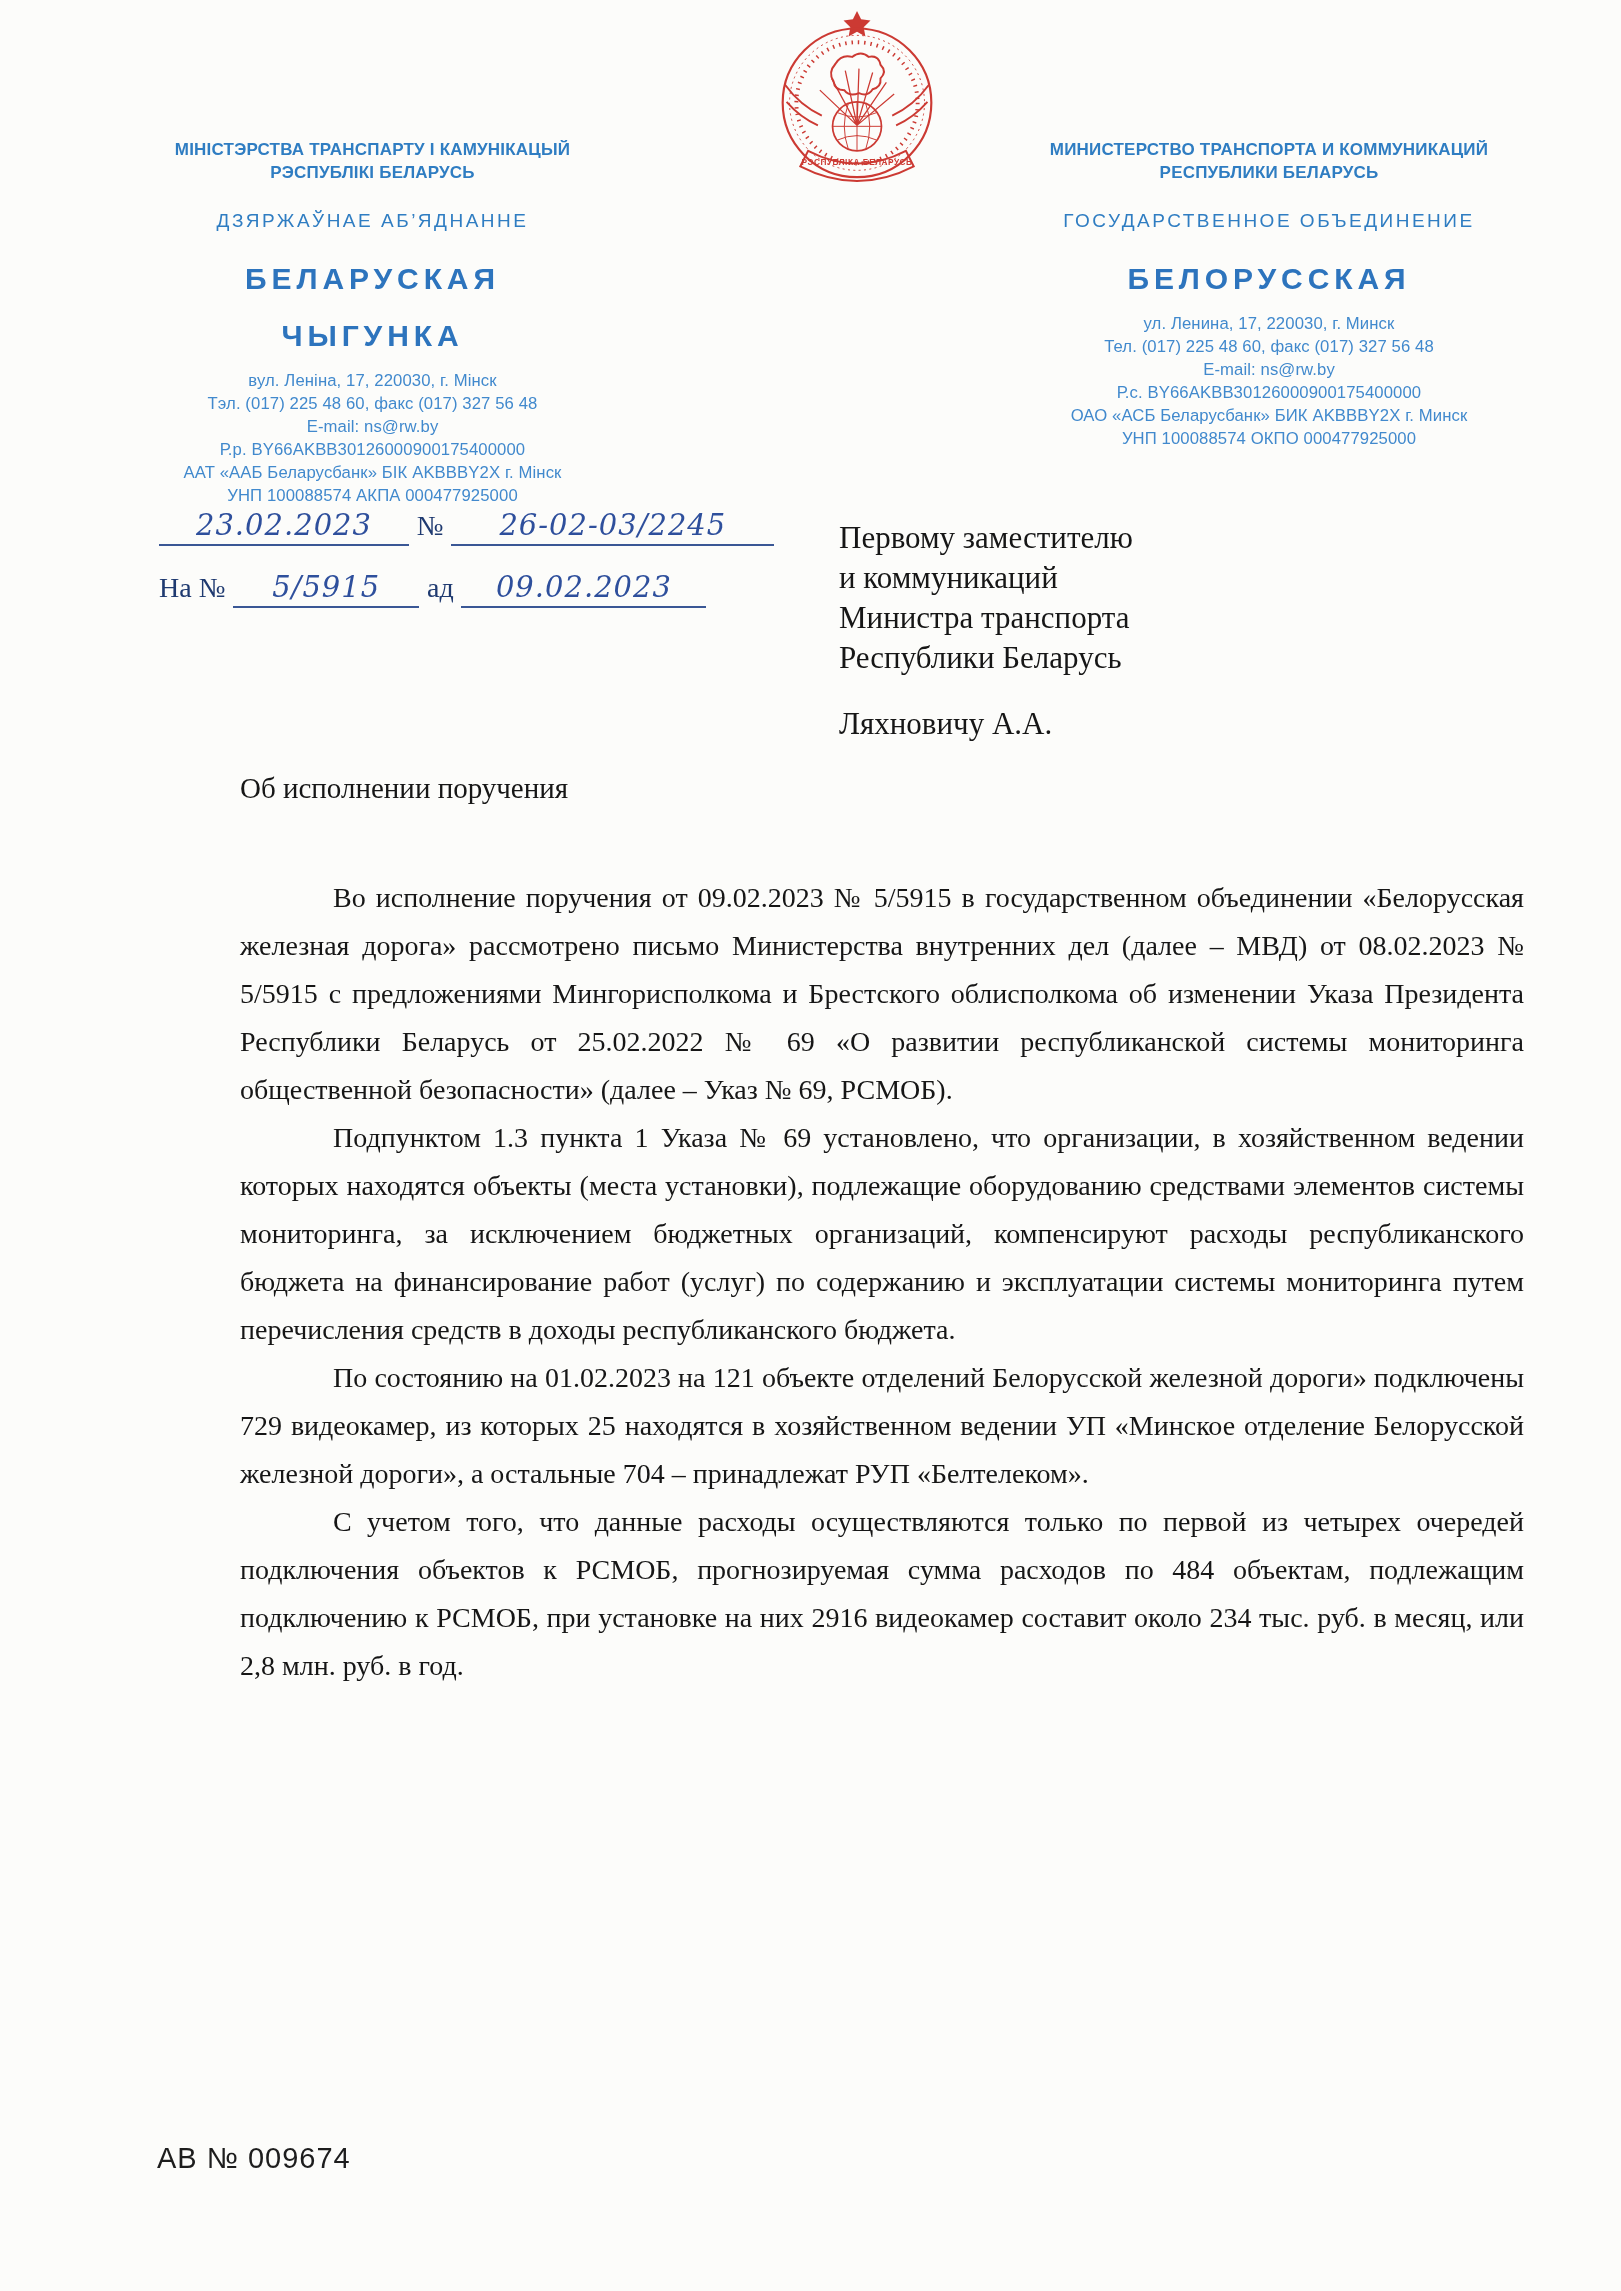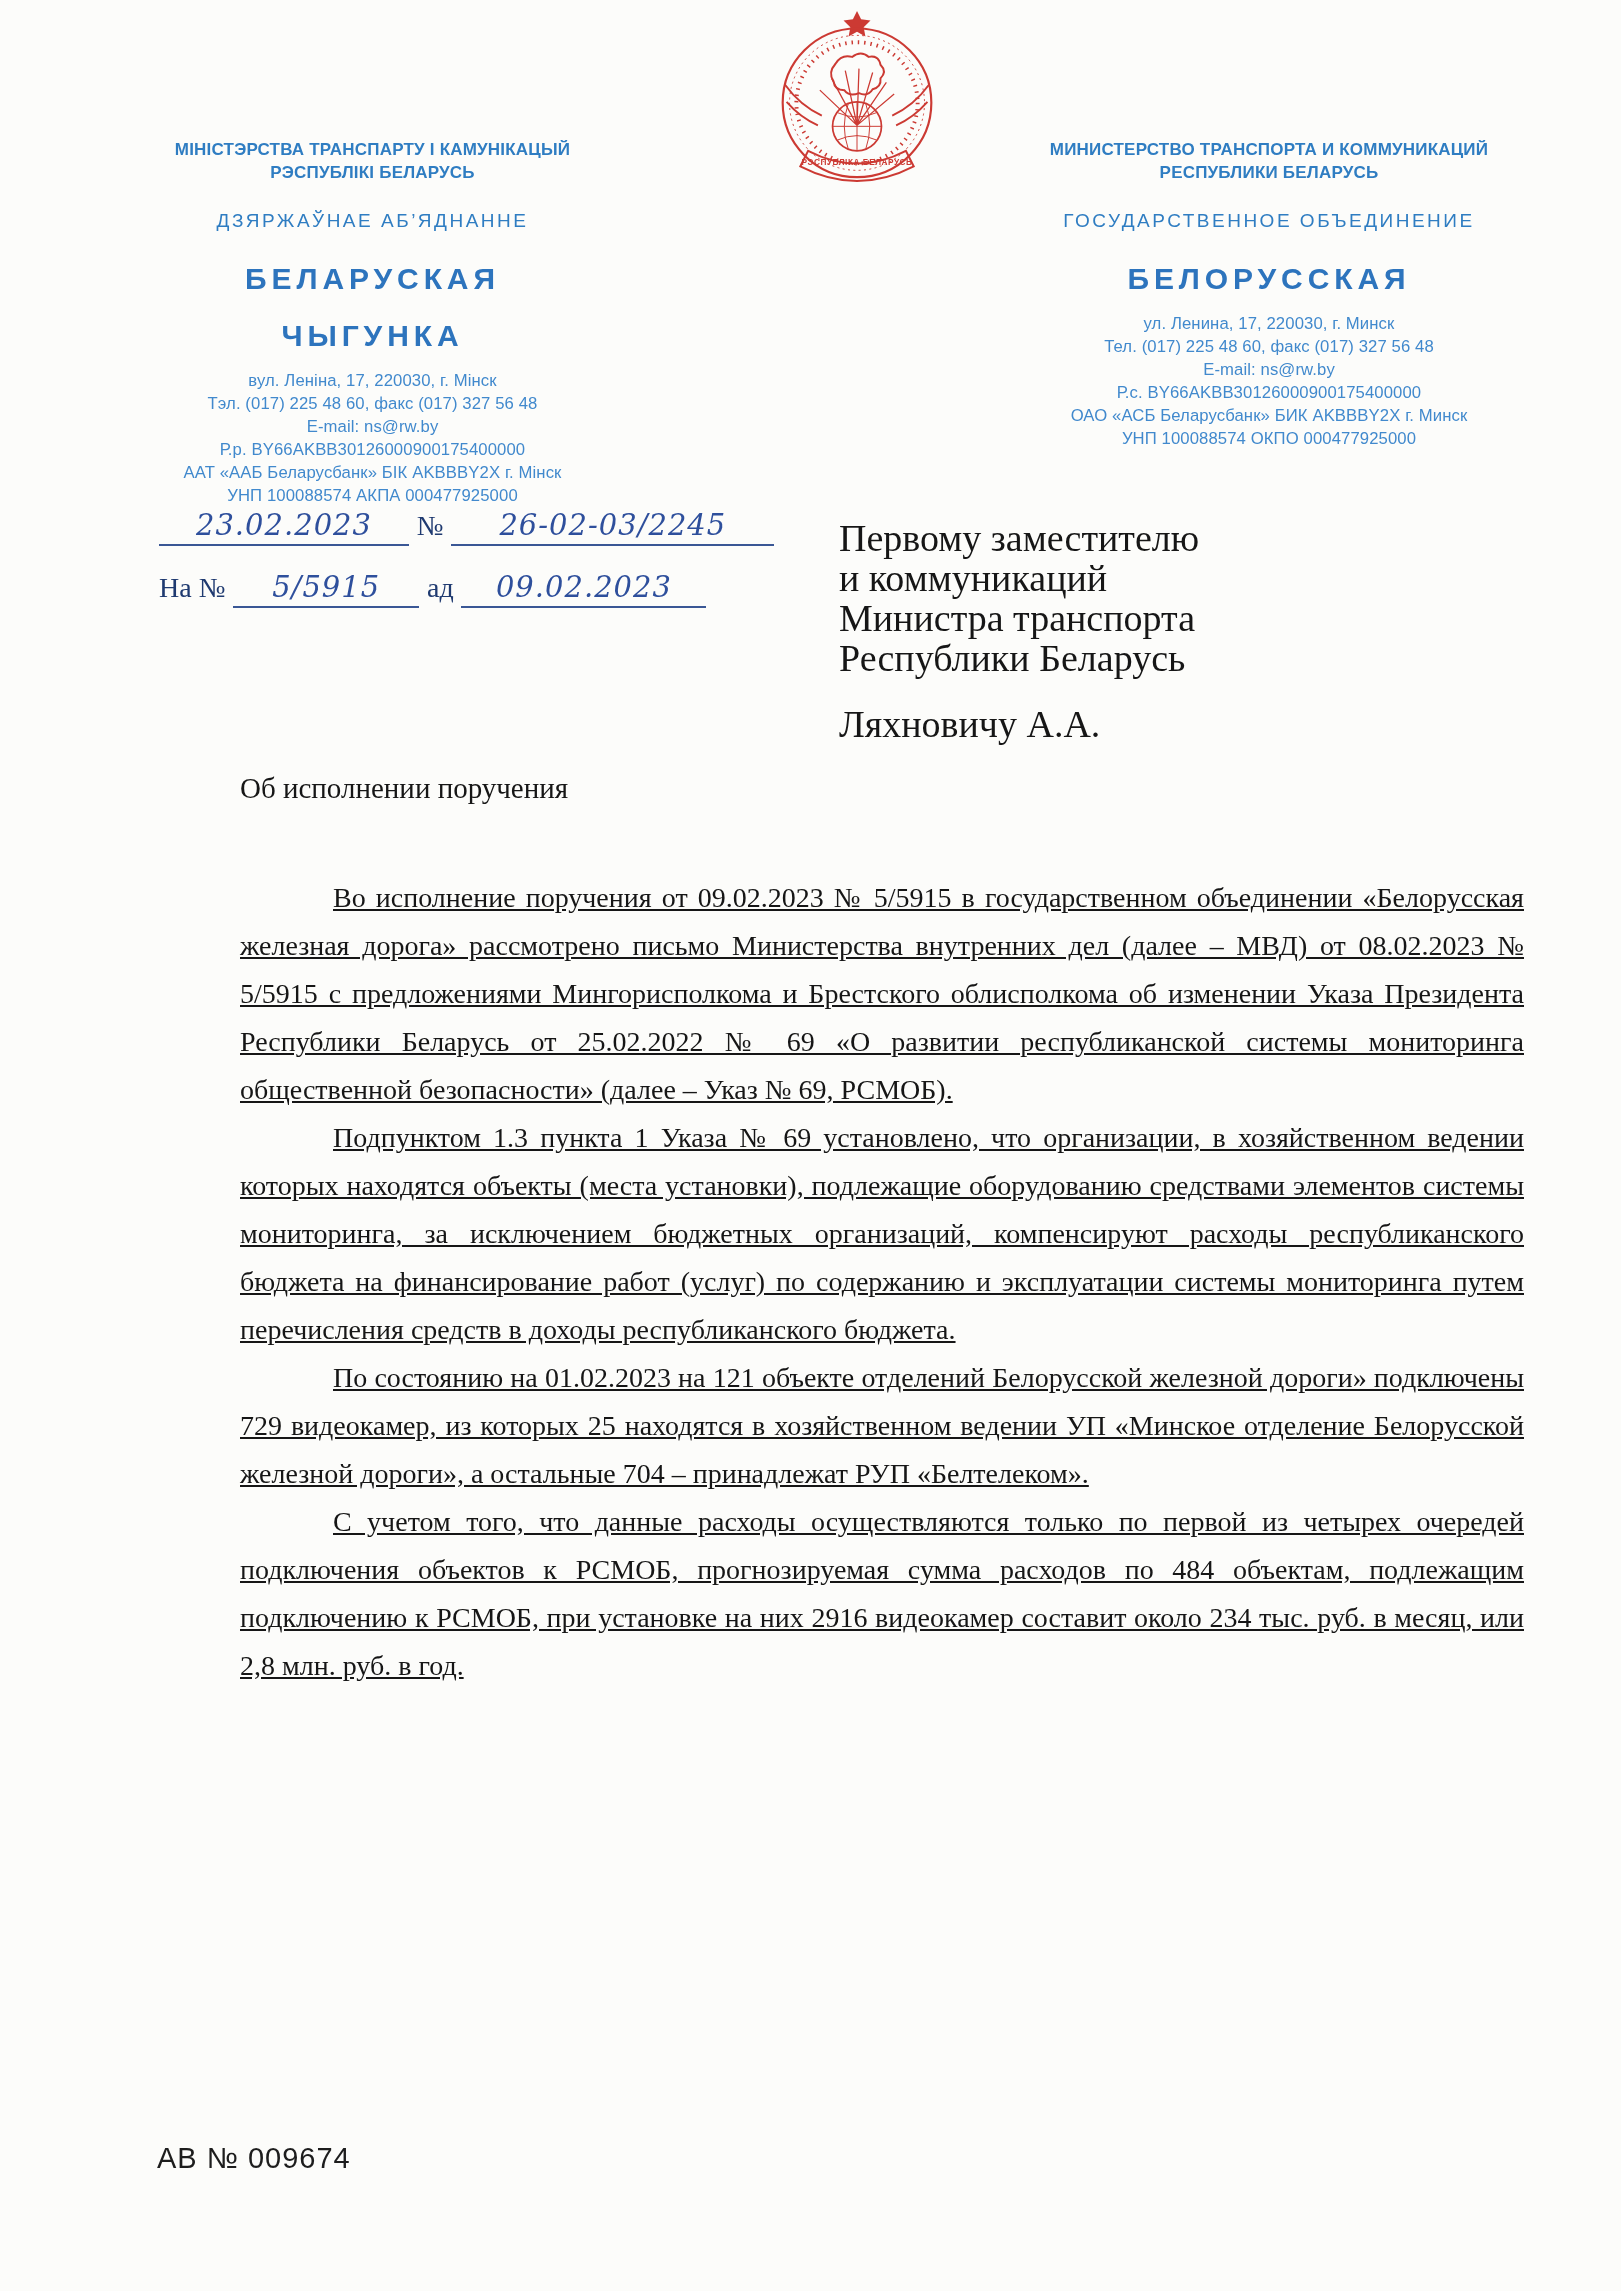--- a/index.html
+++ b/index.html
@@ -22,26 +22,26 @@
   .ref { position:absolute; left:159px; top:508px; width:647px; color:#1f3a70; }
   .ref-row { display:flex; align-items:flex-end; margin-bottom:23.5px; }
   .ref-label { font-family:"Liberation Serif", serif; font-size:28px; color:#1f3a70; padding:0 7.8px 3.9px 7.8px; }
   .field { display:inline-block; border-bottom:2px solid #3a5795; text-align:center; padding-bottom:2px; }
   .hand { font-family:"DejaVu Serif", serif; font-style:italic; font-size:29px; color:#2e4f9c; transform:skewX(-3deg); letter-spacing:1px; }
   .w-date1 { width:250px; }
   .w-num   { width:323px; }
   .w-reply { width:186px; }
   .w-date2 { width:245px; }
   
-  .addressee { position:absolute; left:839px; top:518px; width:470px; font-size:38px; line-height:40px; }
+  .addressee { position:absolute; left:839px; top:518px; width:470px; font-size:31px; line-height:40px; }
   .addressee .name { margin-top:26px; }
   
   .subject { position:absolute; left:240px; top:772px; font-size:29px; }
   .body-text { position:absolute; left:240px; top:874px; width:1284px; font-size:28px; line-height:48px; text-align:justify; }
-  .body-text p { text-indent:93px; text-align:justify;text-decoration:underline; }
+  .body-text p { text-indent:93px; text-align:justify; }
   
   .form-no { position:absolute; left:157px; top:2142px; font-family:"Liberation Sans", sans-serif; font-size:29px; color:#1d1d1d; letter-spacing:1px; }
 </style>
 </head>
 <body>
 
 <div class="page">
 
   <div class="emblem">
     <svg width="201" height="178" viewBox="0 0 205 182">

